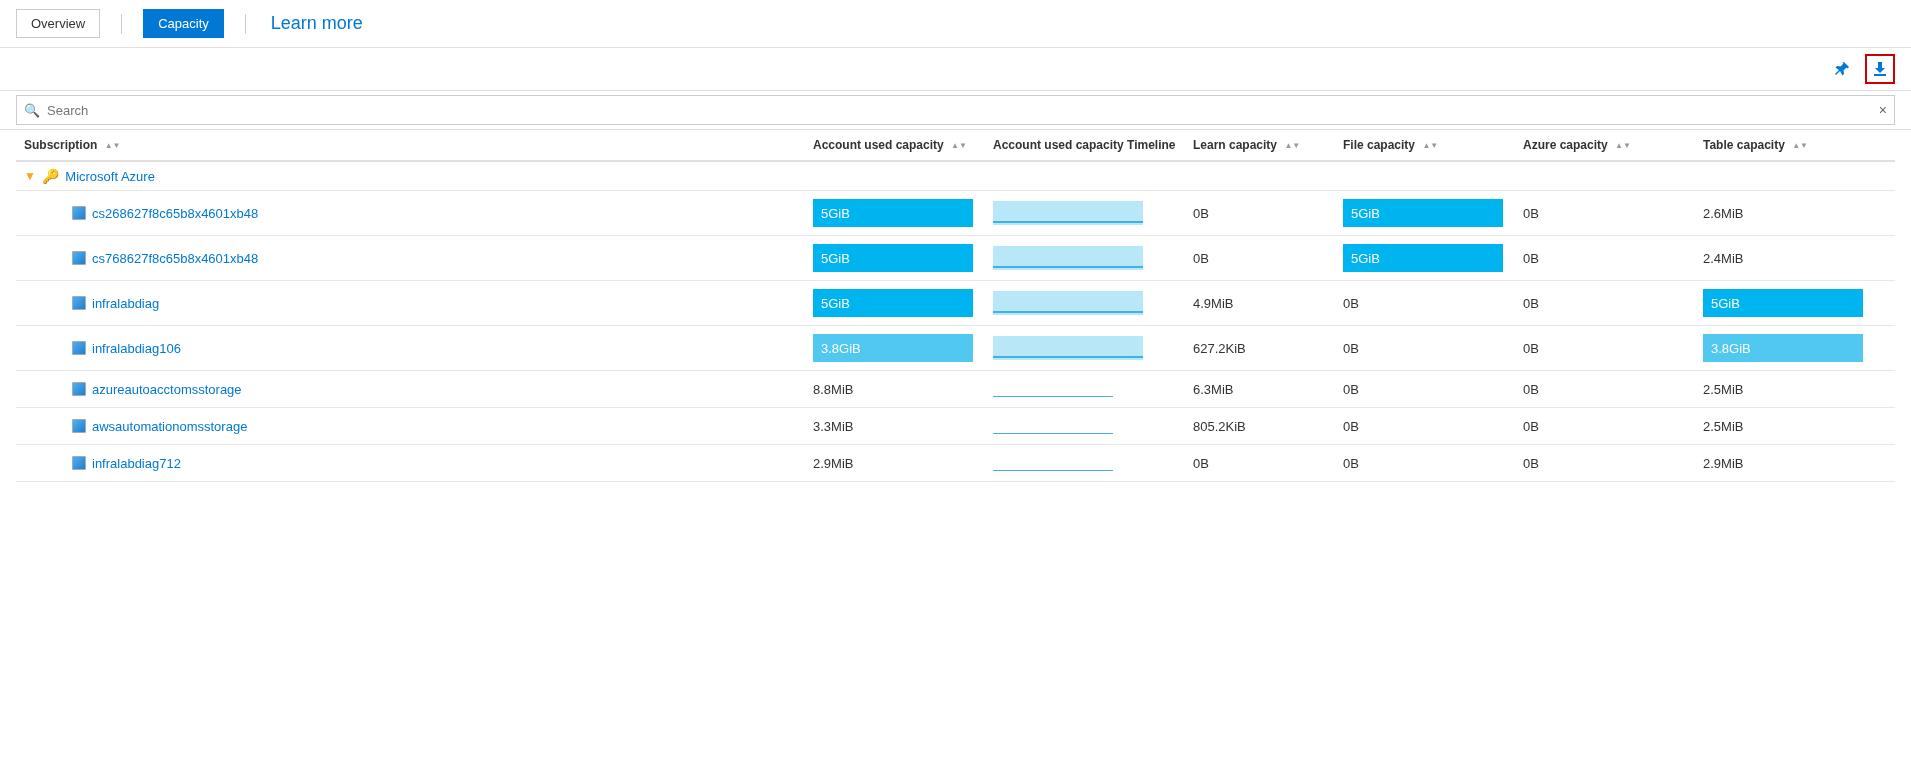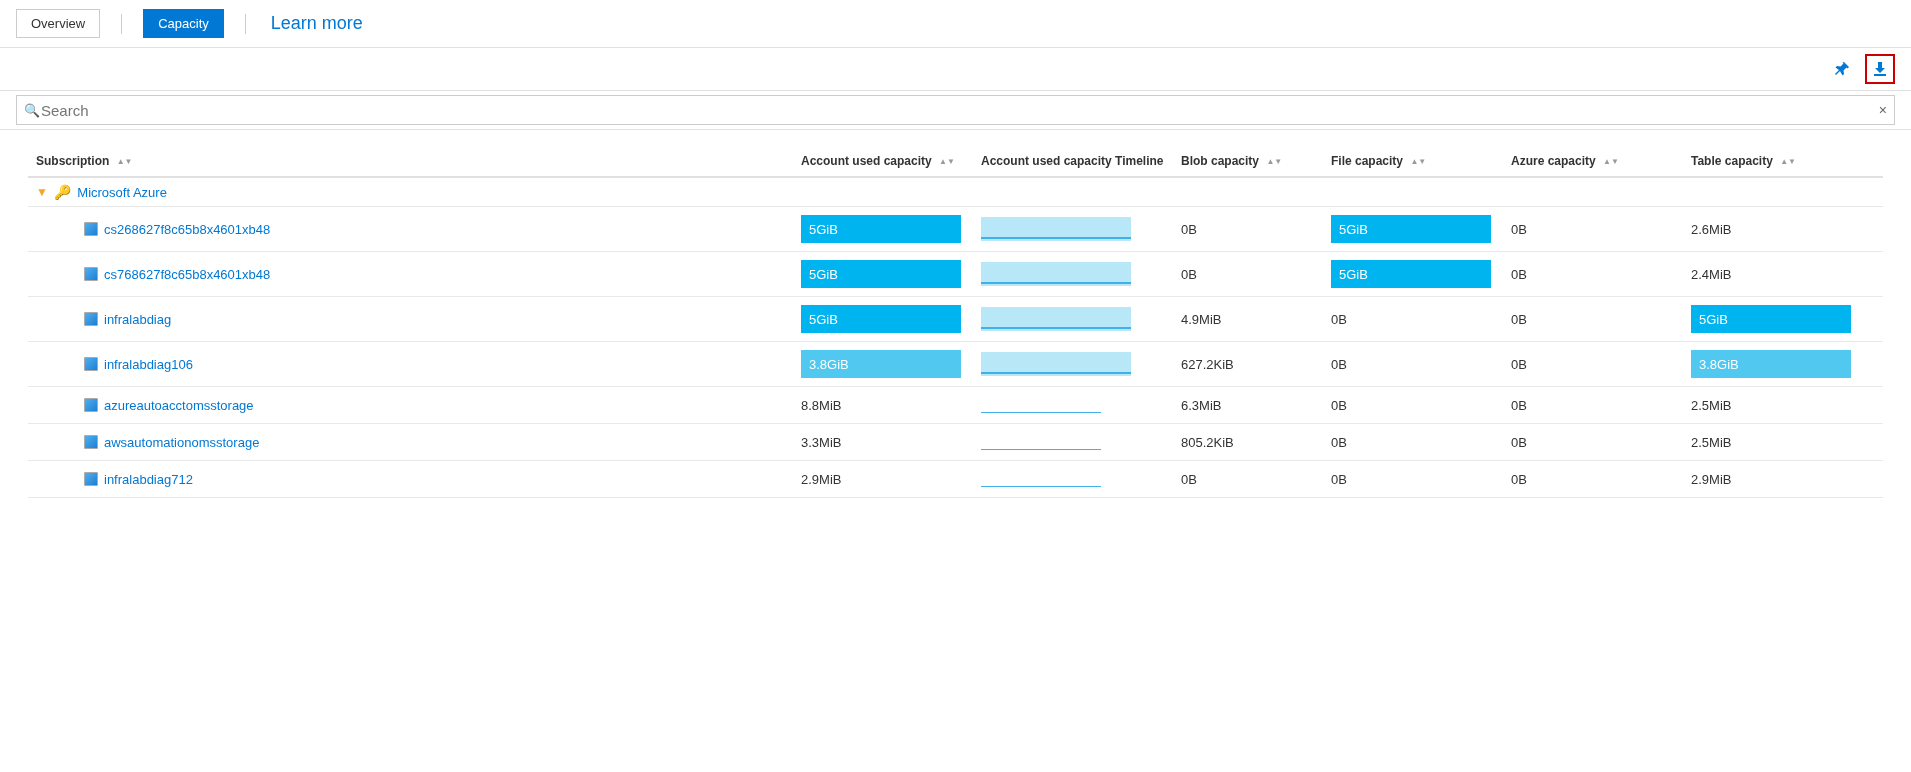--- a/index.html
+++ b/index.html
@@ -71,22 +71,22 @@
     
     .search-bar {
       display: flex;
       align-items: center;
       padding: 4px 16px;
       border-bottom: 1px solid #e0e0e0;
     }
     .search-bar input {
       flex: 1;
       border: 1px solid #ccc;
-      padding: 5px 10px 5px 24px;
-      font-size: 15px;
+      padding: 5px 10px 5px 30px;
+      font-size: 13px;
       color: #333;
       outline: none;
       height: 30px;
     }
     .search-wrapper {
       position: relative;
       flex: 1;
       display: flex;
       align-items: center;
     }
@@ -101,22 +101,21 @@
       position: absolute;
       right: 8px;
       color: #666;
       cursor: pointer;
       font-size: 14px;
     }
 
     
     .table-container {
       overflow-x: auto;
-      padding: 0 28px;
-      margin-top: 16px;
+      padding: 0 16px;
     }
     table {
       width: 100%;
       border-collapse: collapse;
       min-width: 1200px;
     }
     thead th {
       padding: 8px 8px;
       font-weight: 600;
       font-size: 12px;
@@ -229,21 +228,21 @@
           <span class="sort-icons">▲▼</span>
         </th>
         <th style="width:180px">
           <span>Account used capacity</span>
           <span class="sort-icons">▲▼</span>
         </th>
         <th style="width:200px">
           <span>Account used capacity Timeline</span>
         </th>
         <th style="width:150px">
-          <span>Blob capacity</span>
+          <span>Learn capacity</span>
           <span class="sort-icons">▲▼</span>
         </th>
         <th style="width:180px">
           <span>File capacity</span>
           <span class="sort-icons">▲▼</span>
         </th>
         <th style="width:180px">
           <span>Azure capacity</span>
           <span class="sort-icons">▲▼</span>
         </th>

